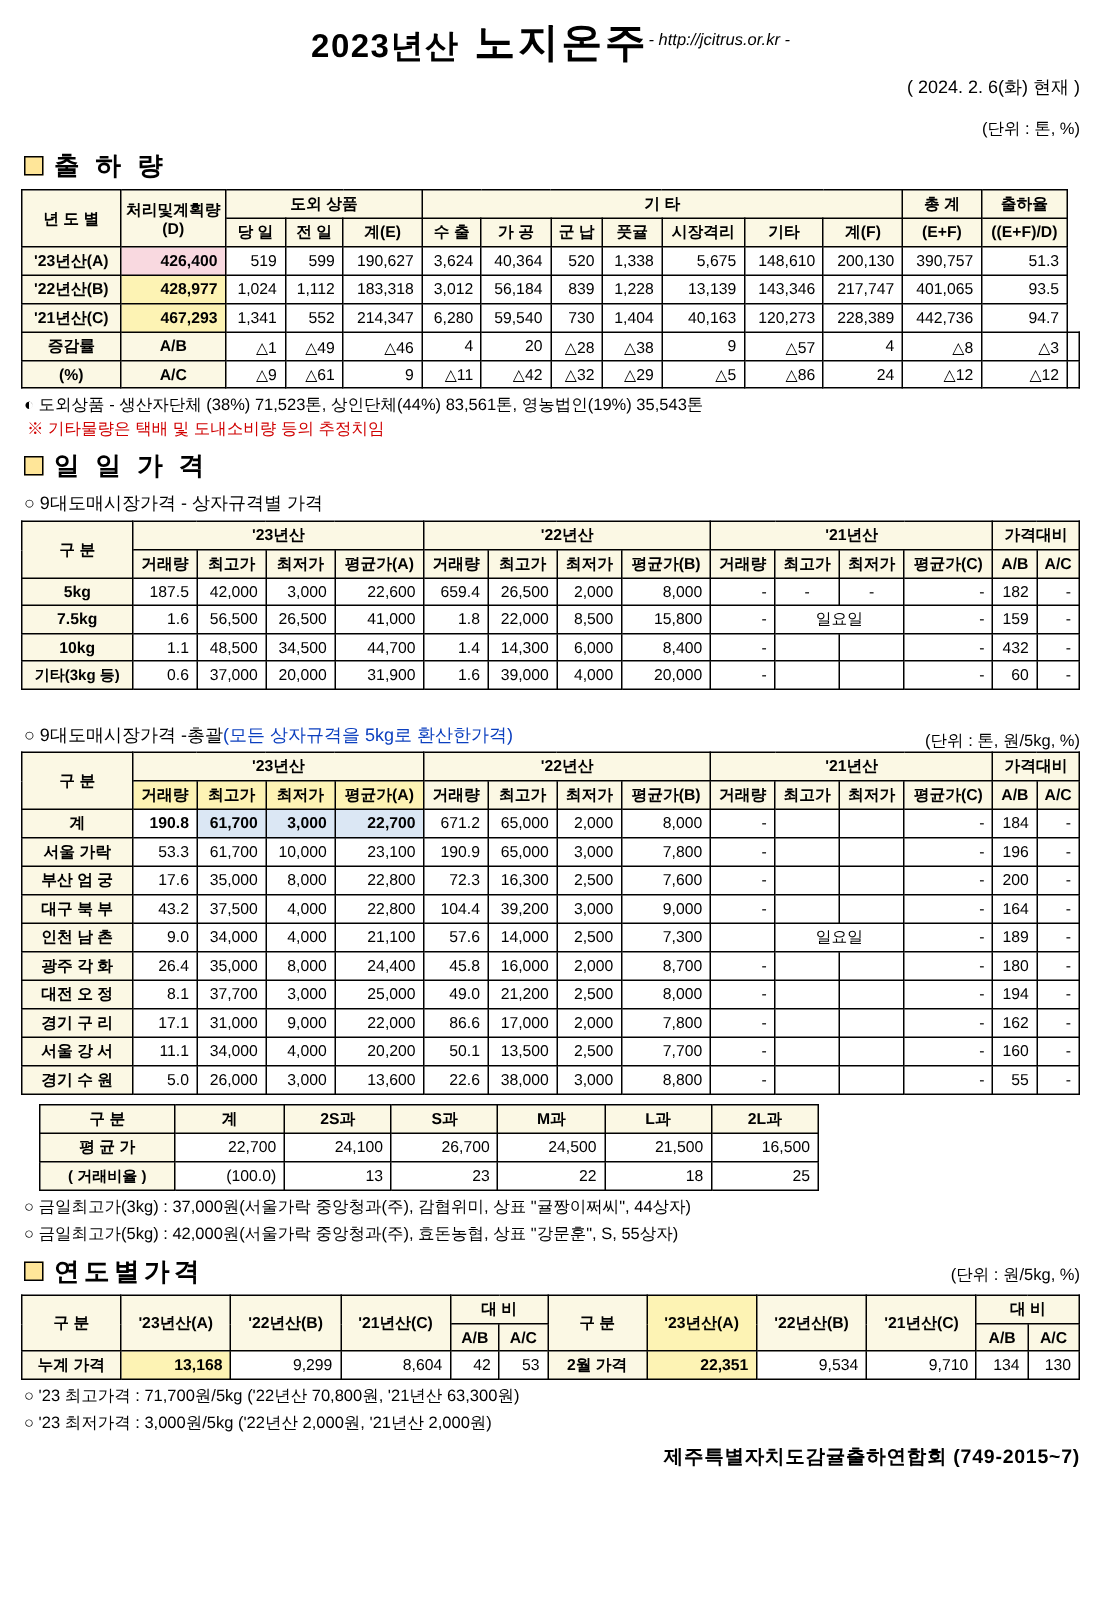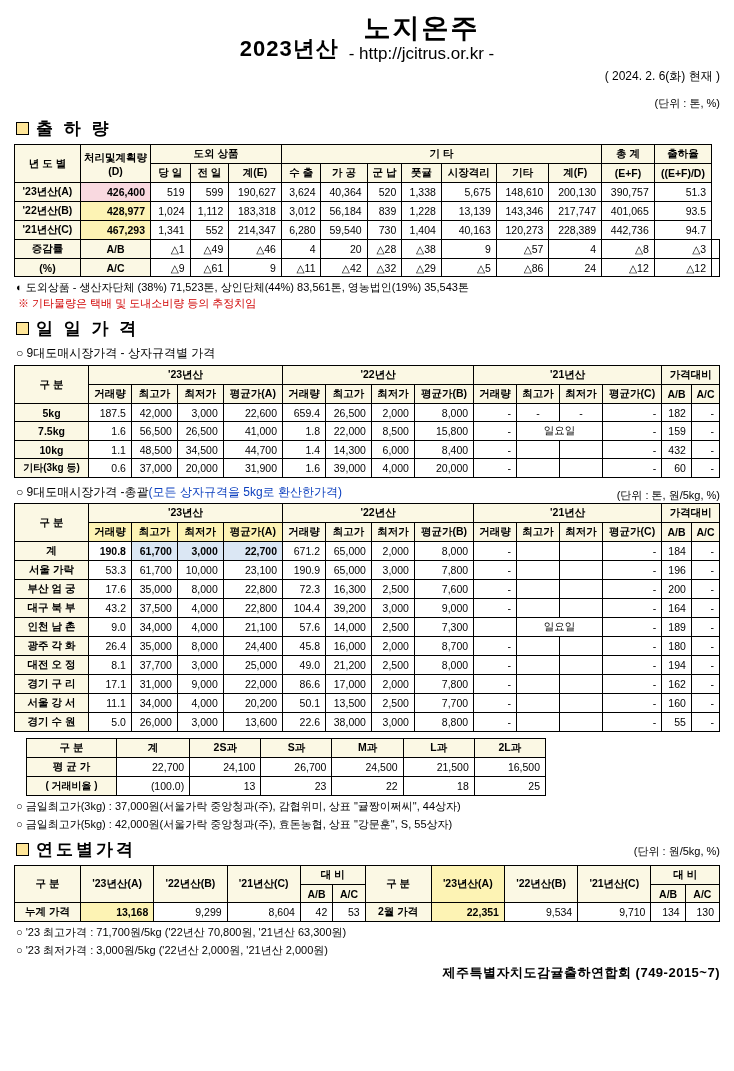--- a/index.html
+++ b/index.html
@@ -11,23 +11,23 @@
     color: #000;
   }
   .page { width: 734px; padding: 10px 14px 6px 14px; }
 
   
   .doc-header { text-align: center; position: relative; margin-bottom: 2px; }
   .title-row {
     display: flex; align-items: flex-end; justify-content: center; gap: 10px;
   }
   .t-year { font-size: 22px; font-weight: bold; letter-spacing: 1px; }
-  .t-main-wrap { display: flex; flex-direction: column; align-items: center; }
+  .t-main-wrap { display: flex; flex-direction: row; align-items: center; }
   .t-main { font-size: 27px; font-weight: bold; letter-spacing: 2px; }
-  .t-url { font-size: 17px; letter-spacing: 0px; margin-top: -2px; }
+  .t-url { font-size: 11px; letter-spacing: 0px; margin-top: -2px; font-style: italic; }
   .t-sub { font-size: 22px; font-weight: bold; letter-spacing: 1px; }
   .date-line { text-align: right; font-size: 12px; margin-top: 4px; }
   .unit-line { text-align: right; font-size: 11px; margin-top: 11px; }
 
   
   .sec-head { display: flex; align-items: center; gap: 7px; margin: 6px 0 4px 2px; }
   .sec-sq {
     width: 13px; height: 13px; border: 1.5px solid #000; background: #ffe699;
     display: inline-block;
   }
@@ -303,21 +303,21 @@
         <td class="num">-</td>
         <td></td>
         <td></td>
         <td class="num">-</td>
         <td class="num">60</td>
         <td class="num">-</td>
       </tr>
     </tbody>
   </table>
 
-  <div style="display:flex; align-items:flex-end; justify-content:space-between; margin-top:6px;">
+  <div style="display:flex; align-items:flex-end; justify-content:space-between; margin-top:22px;">
     <div class="sub-head" style="margin:0 0 2px 2px;">
       <span>○ 9대도매시장가격 -총괄</span><span class="blue">(모든 상자규격을 5kg로 환산한가격)</span>
     </div>
     <div style="font-size:11px;">(단위 : 톤, 원/5kg, %)</div>
   </div>
 
   <table class="sum-table">
     <thead>
       <tr>
         <th rowspan="2" style="width:74px">구  분</th>

